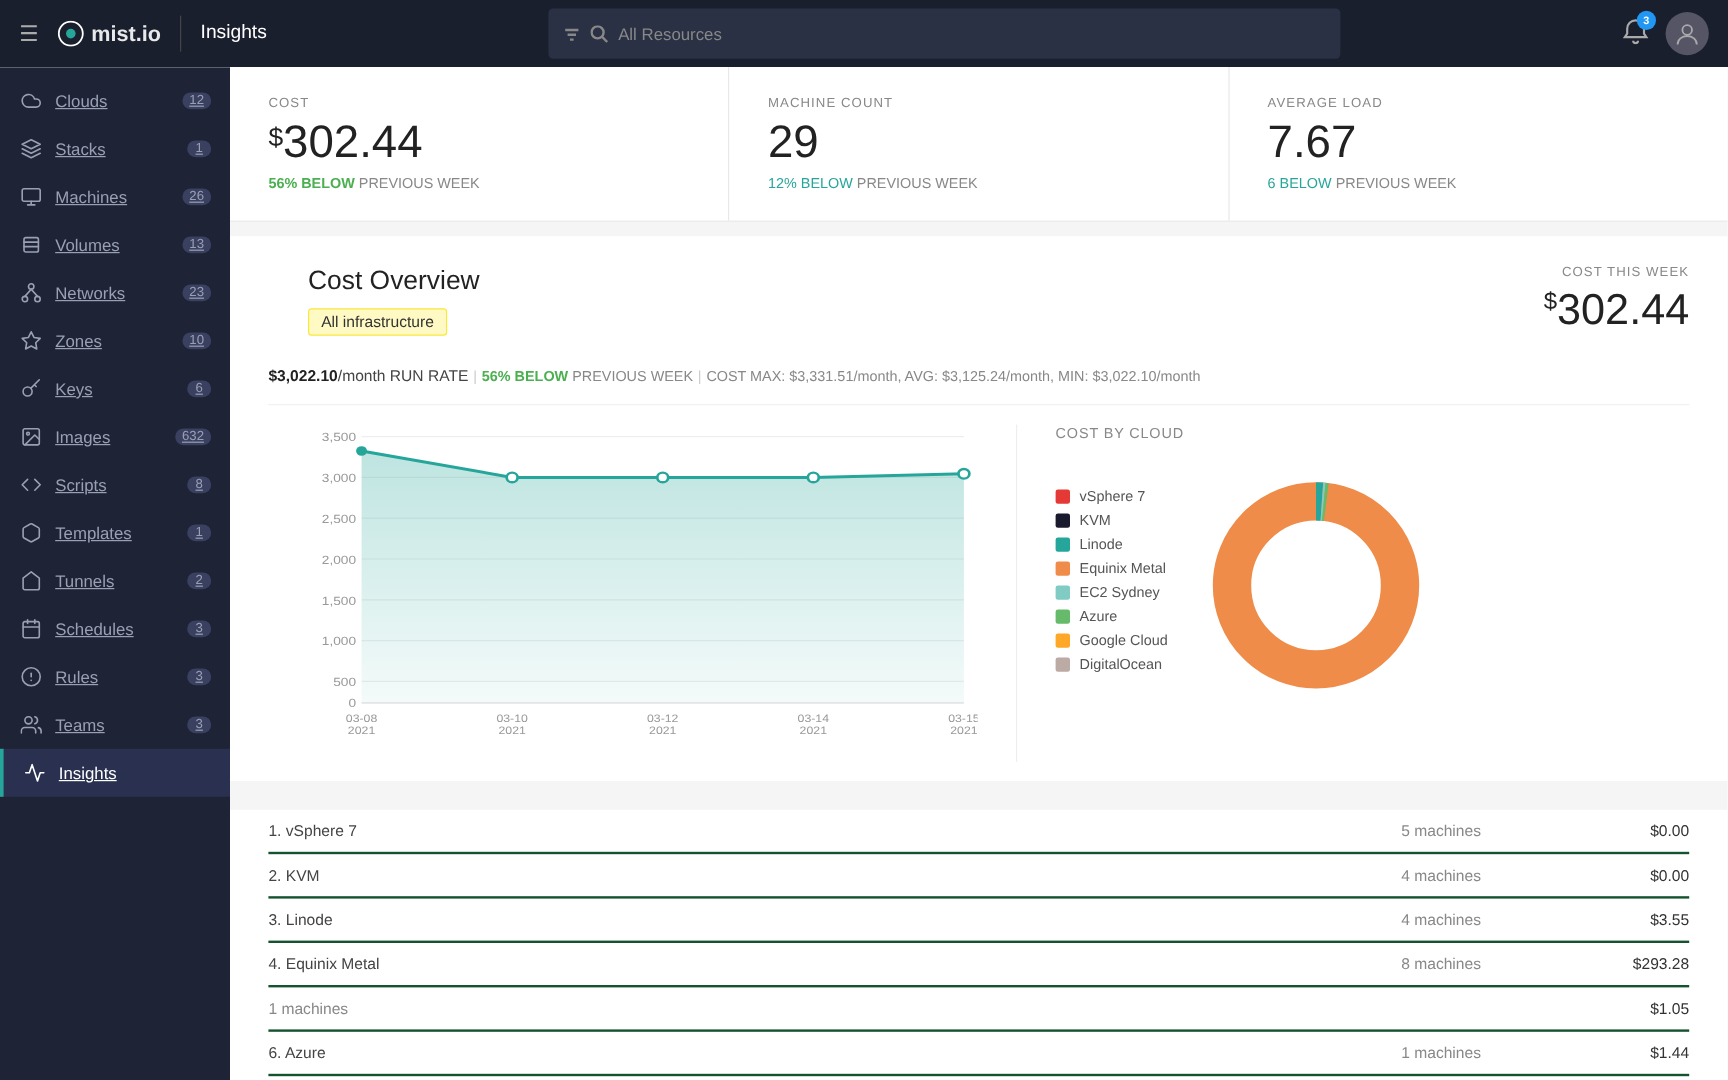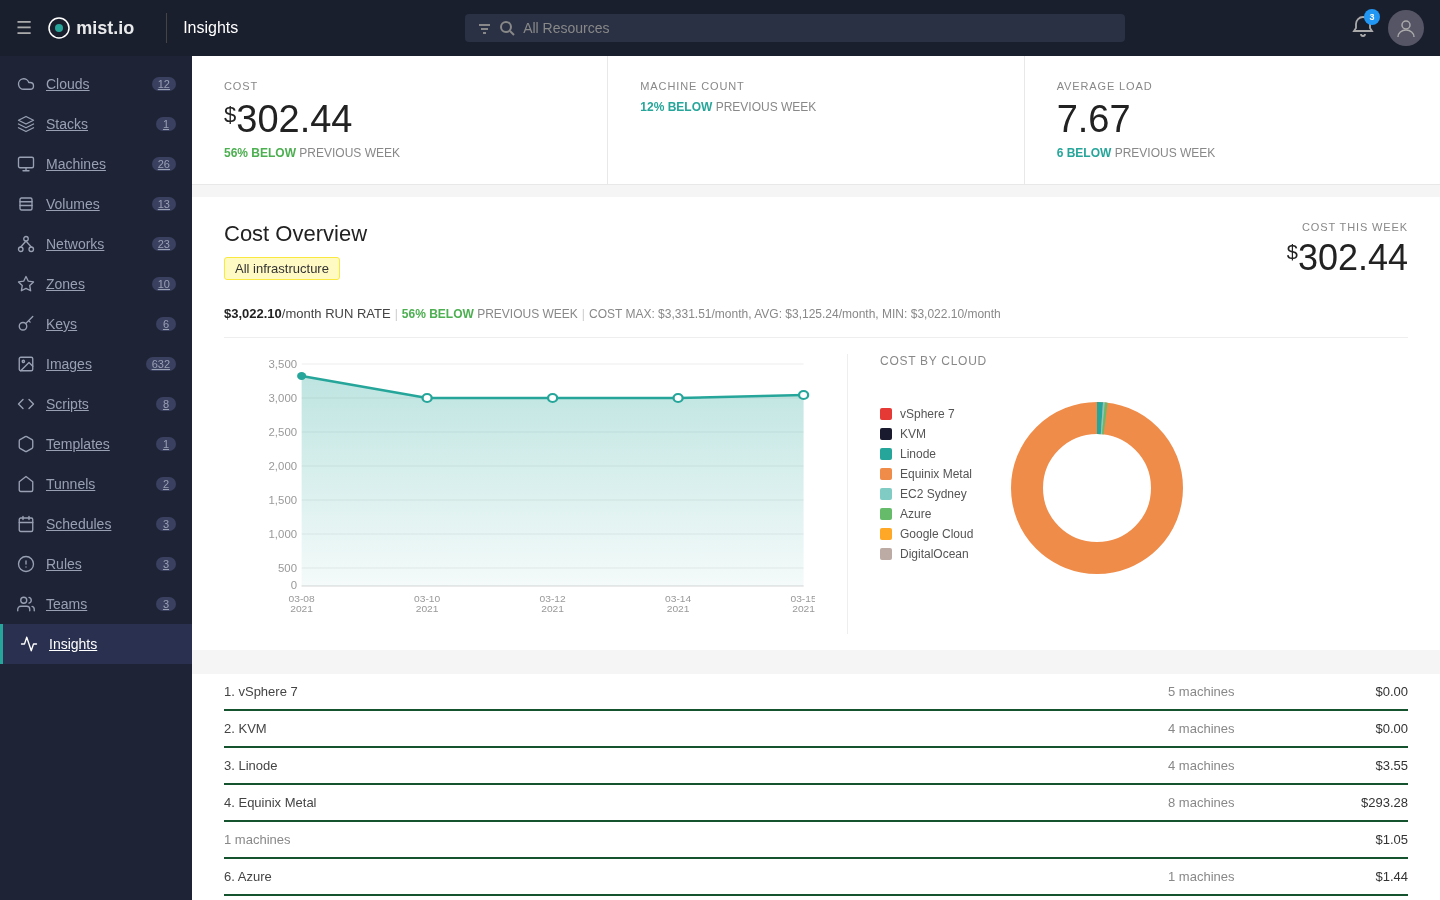--- a/index.html
+++ b/index.html
@@ -10,34 +10,34 @@
       height: 56px;
       background: #1a1f2e;
       display: flex;
       align-items: center;
       padding: 0 16px;
       gap: 16px;
       flex-shrink: 0;
       z-index: 10;
     }
     .topnav-menu-icon { color: #aaa; cursor: pointer; font-size: 18px; }
-    .topnav-logo { color: #fff; font-size: 18px; font-weight: bold; margin-right: 16px; display: flex; align-items: center; gap: 6px; }
+    .topnav-logo { color: #fff; font-size: 18px; font-weight: bold; margin-right: 0; display: flex; align-items: center; gap: 6px; }
     .topnav-logo span { opacity: 0.9; }
     .topnav-divider { width: 1px; height: 30px; background: #444; }
     .topnav-page-title { color: #fff; font-size: 16px; font-weight: 500; margin-right: auto; }
     .topnav-search-bar {
       flex: 1;
       max-width: 660px;
       background: #2a3144;
       border-radius: 4px;
       display: flex;
       align-items: center;
       padding: 0 12px;
       gap: 8px;
-      height: 28px;
+      height: 42px;
       margin-right: auto;
     }
     .topnav-search-bar input {
       background: transparent;
       border: none;
       outline: none;
       color: #ccc;
       font-size: 14px;
       flex: 1;
     }
@@ -139,33 +139,34 @@
     .stat-value {
       font-size: 38px;
       font-weight: 300;
       color: #222;
       line-height: 1;
       margin-bottom: 8px;
     }
     .stat-value .currency { font-size: 22px; vertical-align: top; margin-top: 4px; display: inline-block; }
     .stat-sub { font-size: 12px; color: #888; }
     .stat-sub .highlight-green { color: #4caf50; font-weight: 600; }
-    .stat-sub .highlight-teal { color: #26a69a; font-weight: 700; }
+    .stat-sub .highlight-teal { color: #26a69a; font-weight: 400; }
 
     
     .cost-overview-section {
       background: #fff;
       padding: 24px 32px 0 32px;
       margin-top: 12px;
     }
     .cost-overview-header {
       display: flex;
       align-items: flex-start;
       justify-content: space-between;
       margin-bottom: 16px;
+      margin-left: 33px;
     }
     .cost-overview-title { font-size: 22px; font-weight: 400; color: #222; margin-bottom: 10px; }
     .tag-badge {
       display: inline-block;
       background: #fff9c4;
       border: 1px solid #f9e840;
       color: #333;
       font-size: 13px;
       padding: 3px 10px;
       border-radius: 3px;
@@ -464,20 +465,21 @@
         <div class="stat-value">
           <span class="currency">$</span><span>302.44</span>
         </div>
         <div class="stat-sub">
           <span class="highlight-green">56% BELOW</span>
           <span>PREVIOUS WEEK</span>
         </div>
       </div>
       <div class="stat-box">
         <div class="stat-label">MACHINE COUNT</div>
+        <div class="stat-value">29</div>
         <div class="stat-sub">
           <span class="highlight-teal">12% BELOW</span>
           <span>PREVIOUS WEEK</span>
         </div>
       </div>
       <div class="stat-box">
         <div class="stat-label">AVERAGE LOAD</div>
         <div class="stat-value">7.67</div>
         <div class="stat-sub">
           <span class="highlight-teal">6 BELOW</span>

